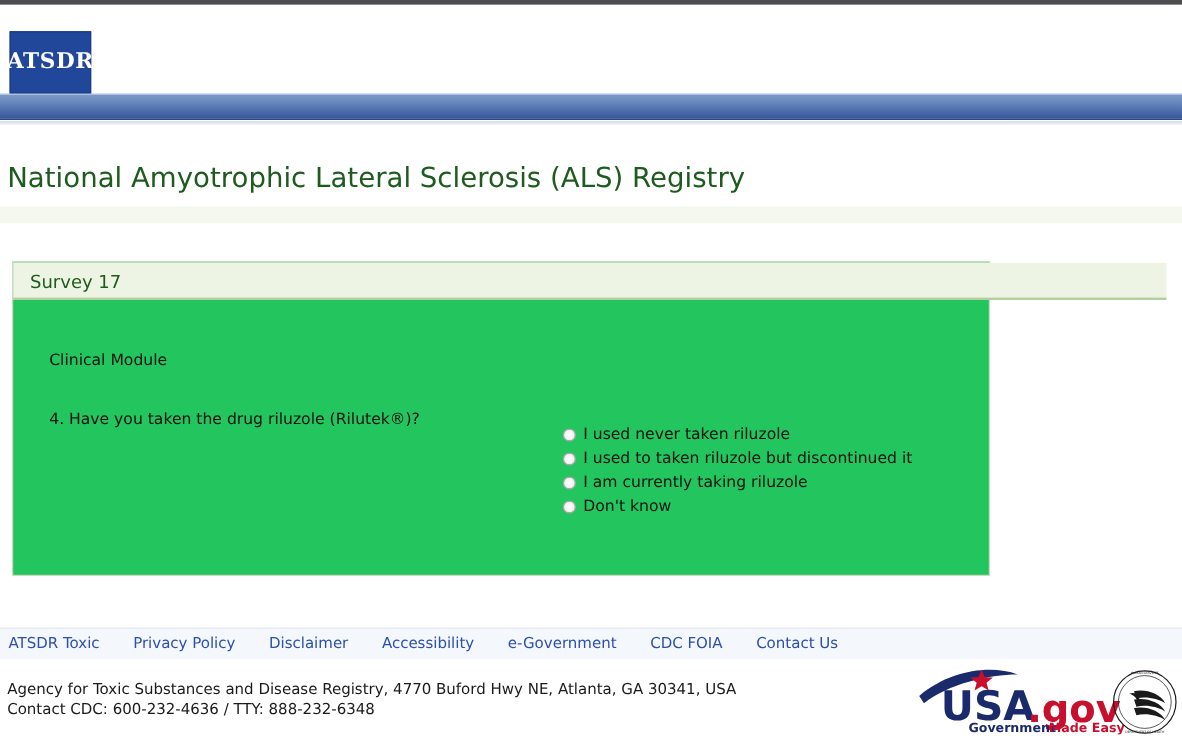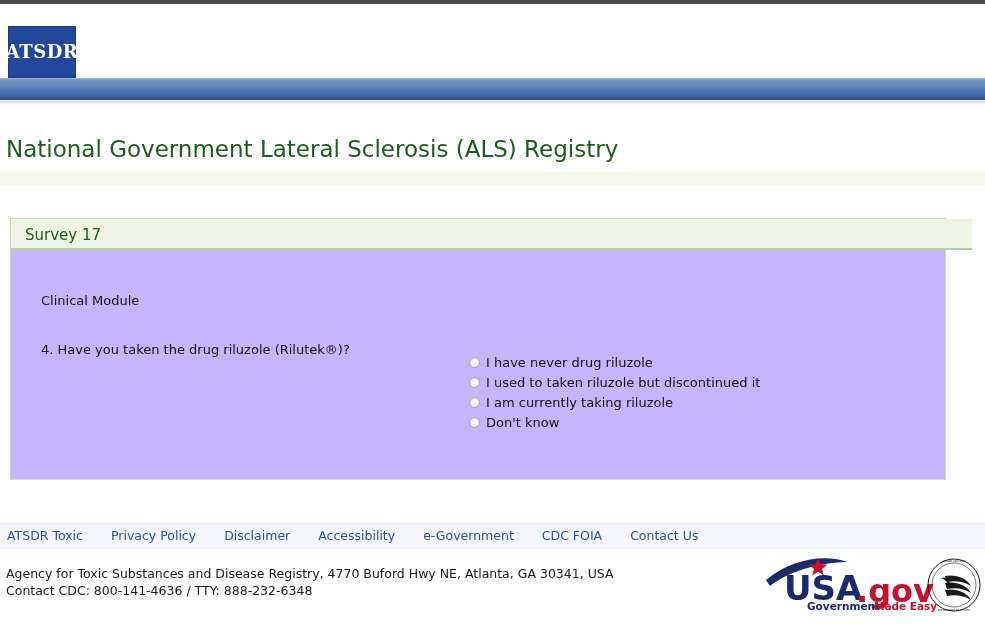--- a/index.html
+++ b/index.html
@@ -77,22 +77,22 @@
   }
   .green-strip {
     position: absolute; left: 0; top: 172px;
     width: 985px; height: 14px;
     background: #f4f8ee;
   }
 
   
   .survey-panel {
     position: absolute; left: 10px; top: 218px;
-    width: 936px; height: 262px;
-    background: #c4b5fd;
+    width: 815px; height: 262px;
+    background: #22c55e;
     border: 1px solid #cfd8c3;
   }
   .panel-header {
     position: absolute; left: 0; top: 0;
     width: 961px; height: 31px;
     background: #eef4e3;
     border-bottom: 2px solid #b6cda0;
   }
   .panel-header-text {
     position: absolute; left: 14px; top: 7px;
@@ -192,35 +192,35 @@
 
   <div class="masthead">
     <div class="atsdr-logo">
       <span class="atsdr-logo-text">ATSDR</span>
     </div>
   </div>
 
   <div class="blue-bar"></div>
   <div class="blue-bar-shadow"></div>
 
-  <div class="page-title">National Government Lateral Sclerosis (ALS) Registry</div>
+  <div class="page-title">National Amyotrophic Lateral Sclerosis (ALS) Registry</div>
   <div class="green-strip"></div>
 
   <div class="survey-panel">
     <div class="panel-header">
       <span class="panel-header-text">Survey 17</span>
     </div>
 
     <div class="module-title">Clinical Module</div>
     <div class="question-text">4. Have you taken the drug riluzole (Rilutek®)?</div>
 
     <div class="options">
       <div class="option-row">
         <span class="radio"></span>
-        <span class="option-label">I have never drug riluzole</span>
+        <span class="option-label">I used never taken riluzole</span>
       </div>
       <div class="option-row">
         <span class="radio"></span>
         <span class="option-label">I used to taken riluzole but discontinued it</span>
       </div>
       <div class="option-row">
         <span class="radio"></span>
         <span class="option-label">I am currently taking riluzole</span>
       </div>
       <div class="option-row">
@@ -243,21 +243,21 @@
     <span class="footer-sep"></span>
     <a class="footer-link">e-Government</a>
     <span class="footer-sep"></span>
     <a class="footer-link">CDC FOIA</a>
     <span class="footer-sep"></span>
     <a class="footer-link">Contact Us</a>
   </div>
 
   <div class="footer-address">
     <div>Agency for Toxic Substances and Disease Registry, 4770 Buford Hwy NE, Atlanta, GA 30341, USA</div>
-    <div>Contact CDC: 800-141-4636 / TTY: 888-232-6348</div>
+    <div>Contact CDC: 600-232-4636 / TTY: 888-232-6348</div>
   </div>
 
   <div class="usagov">
     <svg width="190" height="56" viewBox="0 0 190 56" xmlns="http://www.w3.org/2000/svg">
       <path d="M2 24 C 28 2, 62 -2, 84 6 C 60 6, 26 14, 6 30 Z" fill="#1b2a6b"></path>
       <path d="M54 2 l2.6 6.3 6.8 .3 -5.3 4.3 1.8 6.6 -5.9 -3.7 -5.9 3.7 1.8 -6.6 -5.3 -4.3 6.8 -.3 Z" fill="#c8102e"></path>
       <text x="20" y="44" font-family="'DejaVu Sans','Liberation Sans',sans-serif" font-size="34" font-weight="bold" fill="#1b2a6b">USA</text>
       <text x="92" y="46" font-family="'DejaVu Sans','Liberation Sans',sans-serif" font-size="32" font-weight="bold" fill="#c8102e">.gov</text>
       <text x="43" y="54" font-family="'DejaVu Sans','Liberation Sans',sans-serif" font-size="10.5" font-weight="bold" fill="#1b2a6b">Government</text>
       <text x="110" y="54" font-family="'DejaVu Sans','Liberation Sans',sans-serif" font-size="10.5" font-weight="bold" fill="#c8102e">Made Easy</text>

